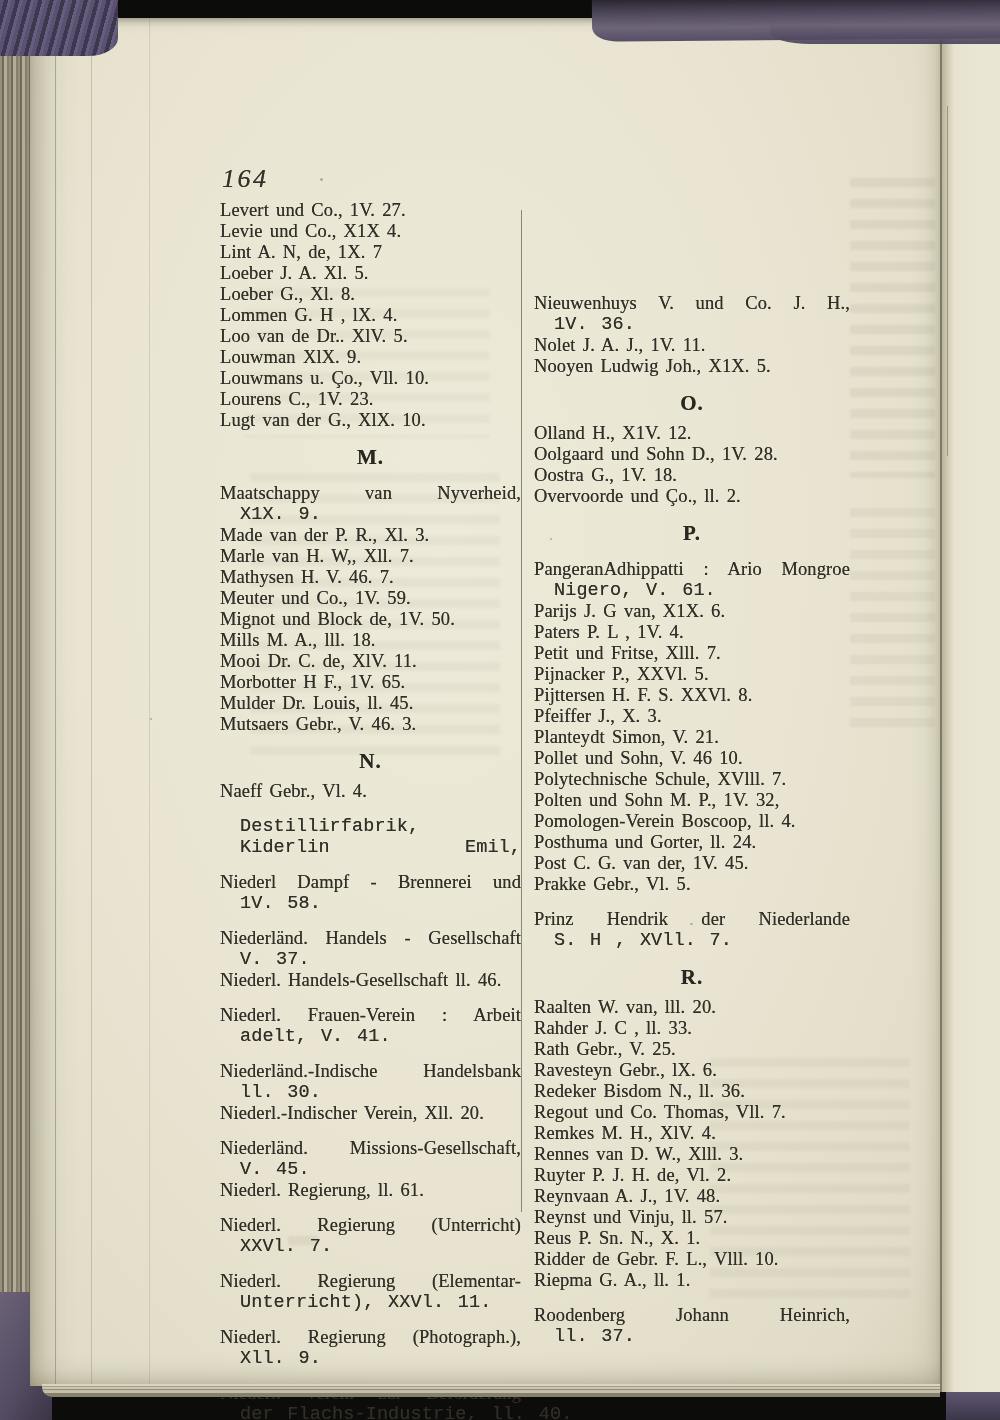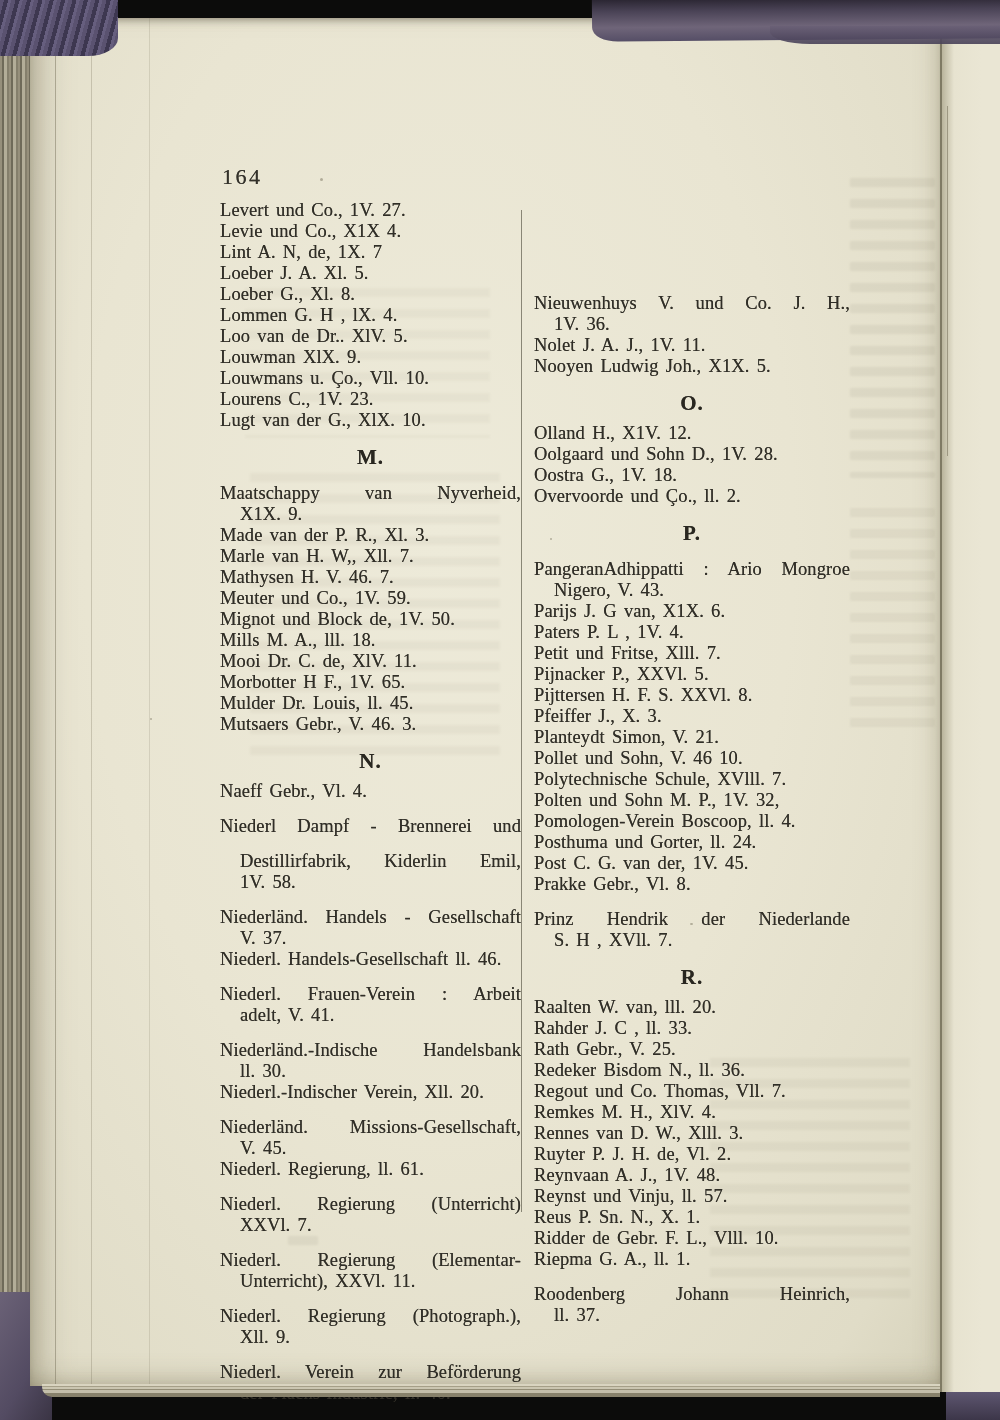--- a/index.html
+++ b/index.html
@@ -88,22 +88,23 @@
       rgba(124,119,96,0) 9px, rgba(124,119,96,0) 21px);
     filter:blur(1.3px);
     opacity:.55;
   }
 
   .speck { position:absolute; border-radius:50%; background:rgba(92,86,66,0.4); }
 
   
   .page-number {
     position:absolute; left:192px; top:146px;
-    font-size:22px; letter-spacing:2.5px; color:#33312a;
+    font-size:26px; letter-spacing:2.5px; color:#33312a;
     text-shadow:0 0 0.6px rgba(51,49,42,0.8);
+    font-style:italic;
   }
   .columns {
     position:absolute; left:190px; top:182px;
     display:flex; align-items:center;
     color:#302e27;
     text-shadow:0 0 0.6px rgba(48,46,39,0.75);
   }
   .column.col0 { width:301px; margin-right:13px; }
   .column.col1 { width:316px; }
   .section-heading {
@@ -111,21 +112,21 @@
     font-size:21px; line-height:24px;
     letter-spacing:1px; color:#292720;
     margin:14px 0 8px 0;
   }
   .entry { margin:0; }
   .line {
     font-size:18.5px; line-height:21px;
     word-spacing:2.5px; letter-spacing:0.1px;
     white-space:nowrap;
   }
-  .line.cont { padding-left:20px; }
+  .line.cont { padding-left:20px;font-family:Liberation Mono, monospace; }
   .line.jst {
     white-space:normal;
     text-align:justify;
     text-align-last:justify;
     margin-top:14px;
   }
   .divider {
     position:absolute; left:491px; top:192px; width:1px; height:1002px;
     background:#5f5d4d; opacity:.7;
   }
@@ -225,22 +226,22 @@
             <div class="line">Mulder Dr. Louis, ll. 45.</div>
           </div>
           <div class="entry">
             <div class="line">Mutsaers Gebr., V. 46. 3.</div>
           </div>
           <div class="section-heading">N.</div>
           <div class="entry">
             <div class="line">Naeff Gebr., Vl. 4.</div>
           </div>
           <div class="entry">
+            <div class="line cont jst">Destillirfabrik, Kiderlin Emil,</div>
             <div class="line jst">Niederl Dampf - Brennerei und</div>
-            <div class="line cont jst">Destillirfabrik, Kiderlin Emil,</div>
             <div class="line cont">1V. 58.</div>
           </div>
           <div class="entry">
             <div class="line jst">Niederländ. Handels - Gesellschaft</div>
             <div class="line cont">V. 37.</div>
           </div>
           <div class="entry">
             <div class="line">Niederl. Handels-Gesellschaft ll. 46.</div>
           </div>
           <div class="entry">
@@ -298,21 +299,21 @@
           </div>
           <div class="entry">
             <div class="line">Oostra G., 1V. 18.</div>
           </div>
           <div class="entry">
             <div class="line">Overvoorde und Ço., ll. 2.</div>
           </div>
           <div class="section-heading">P.</div>
           <div class="entry">
             <div class="line jst">PangeranAdhippatti : Ario Mongroe</div>
-            <div class="line cont">Nigero, V. 43.</div>
+            <div class="line cont">Nigero, V. 61.</div>
           </div>
           <div class="entry">
             <div class="line">Parijs J. G van, X1X. 6.</div>
           </div>
           <div class="entry">
             <div class="line">Paters P. L , 1V. 4.</div>
           </div>
           <div class="entry">
             <div class="line">Petit und Fritse, Xlll. 7.</div>
           </div>
@@ -340,35 +341,38 @@
           <div class="entry">
             <div class="line">Pomologen-Verein Boscoop, ll. 4.</div>
           </div>
           <div class="entry">
             <div class="line">Posthuma und Gorter, ll. 24.</div>
           </div>
           <div class="entry">
             <div class="line">Post C. G. van der, 1V. 45.</div>
           </div>
           <div class="entry">
-            <div class="line">Prakke Gebr., Vl. 8.</div>
+            <div class="line">Prakke Gebr., Vl. 5.</div>
           </div>
           <div class="entry">
             <div class="line jst">Prinz Hendrik der Niederlande</div>
             <div class="line cont">S. H , XVll. 7.</div>
           </div>
           <div class="section-heading">R.</div>
           <div class="entry">
             <div class="line">Raalten W. van, lll. 20.</div>
           </div>
           <div class="entry">
             <div class="line">Rahder J. C , ll. 33.</div>
           </div>
           <div class="entry">
             <div class="line">Rath Gebr., V. 25.</div>
+          </div>
+          <div class="entry">
+            <div class="line">Ravesteyn Gebr., lX. 6.</div>
           </div>
           <div class="entry">
             <div class="line">Redeker Bisdom N., ll. 36.</div>
           </div>
           <div class="entry">
             <div class="line">Regout und Co. Thomas, Vll. 7.</div>
           </div>
           <div class="entry">
             <div class="line">Remkes M. H., XlV. 4.</div>
           </div>

